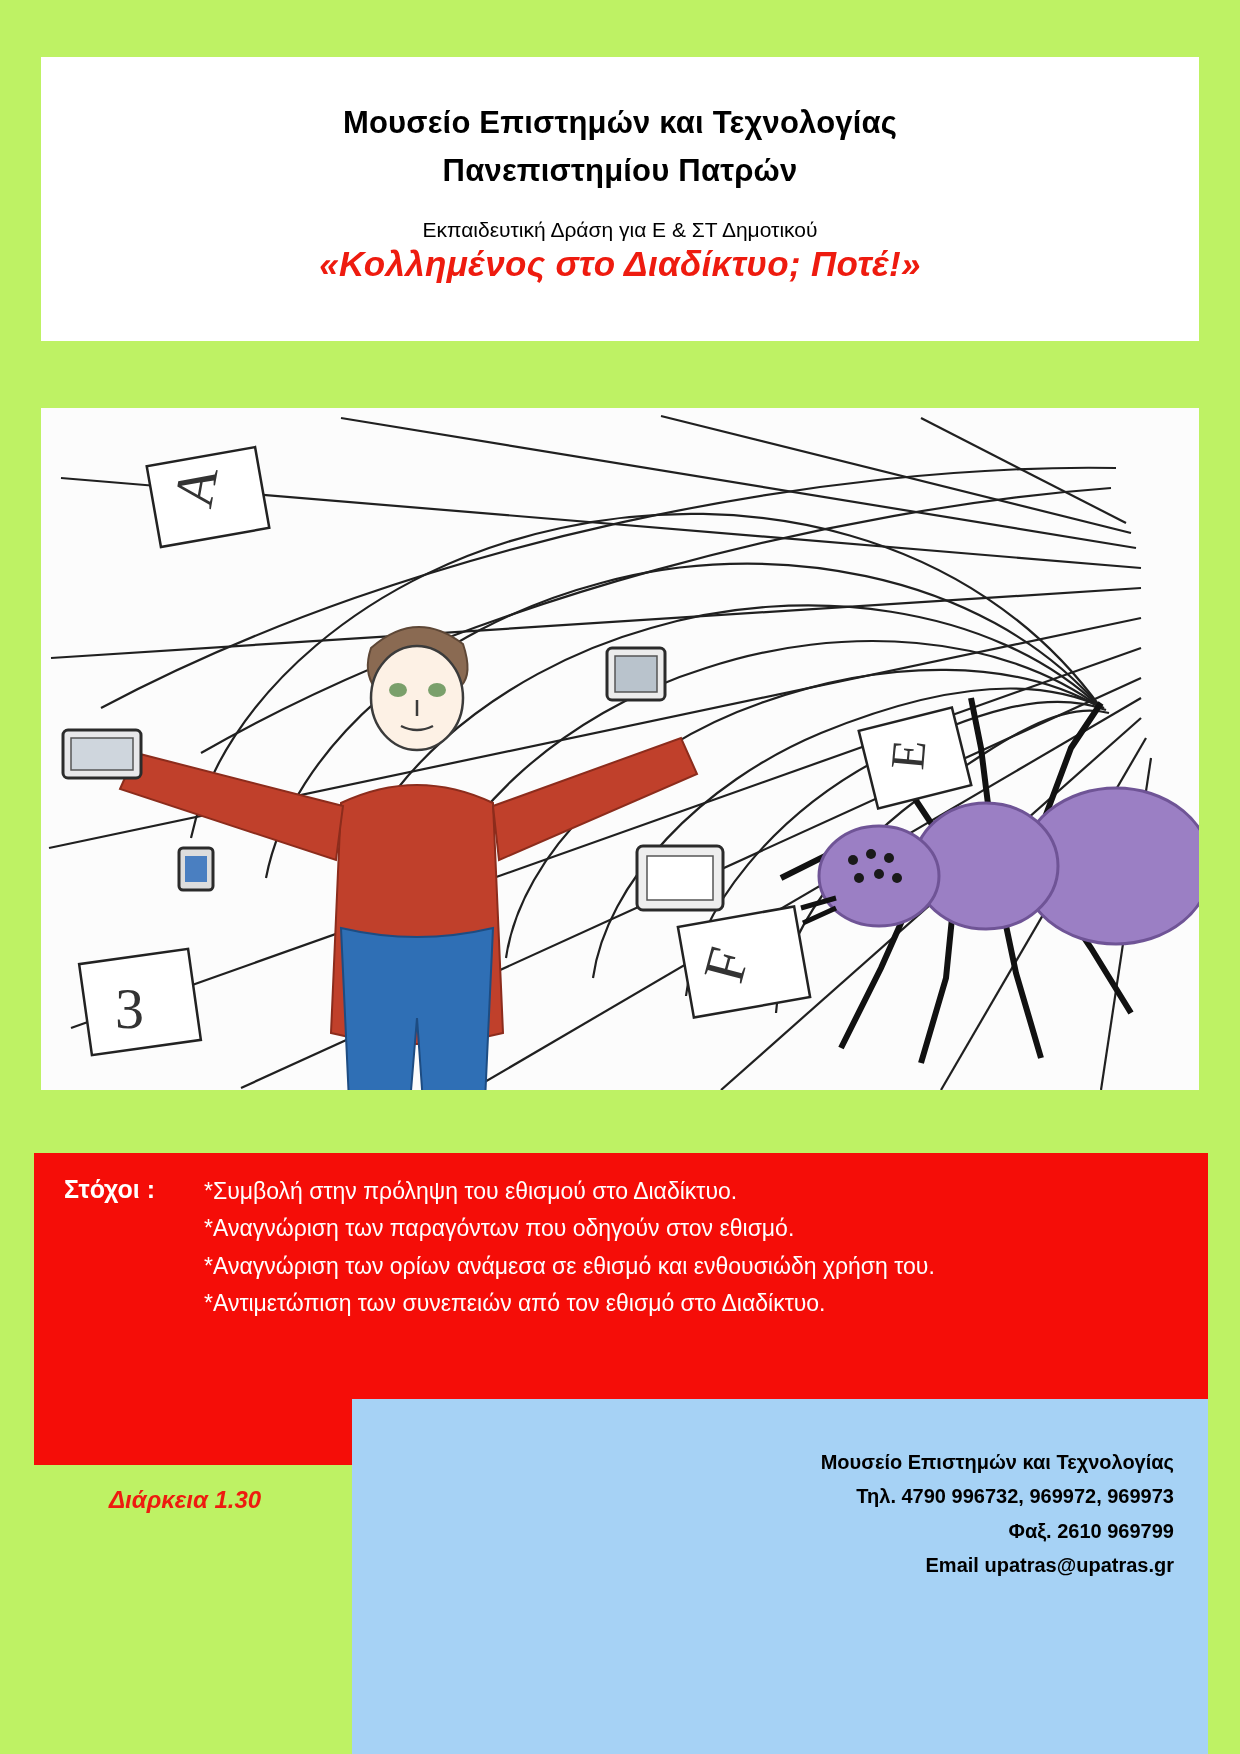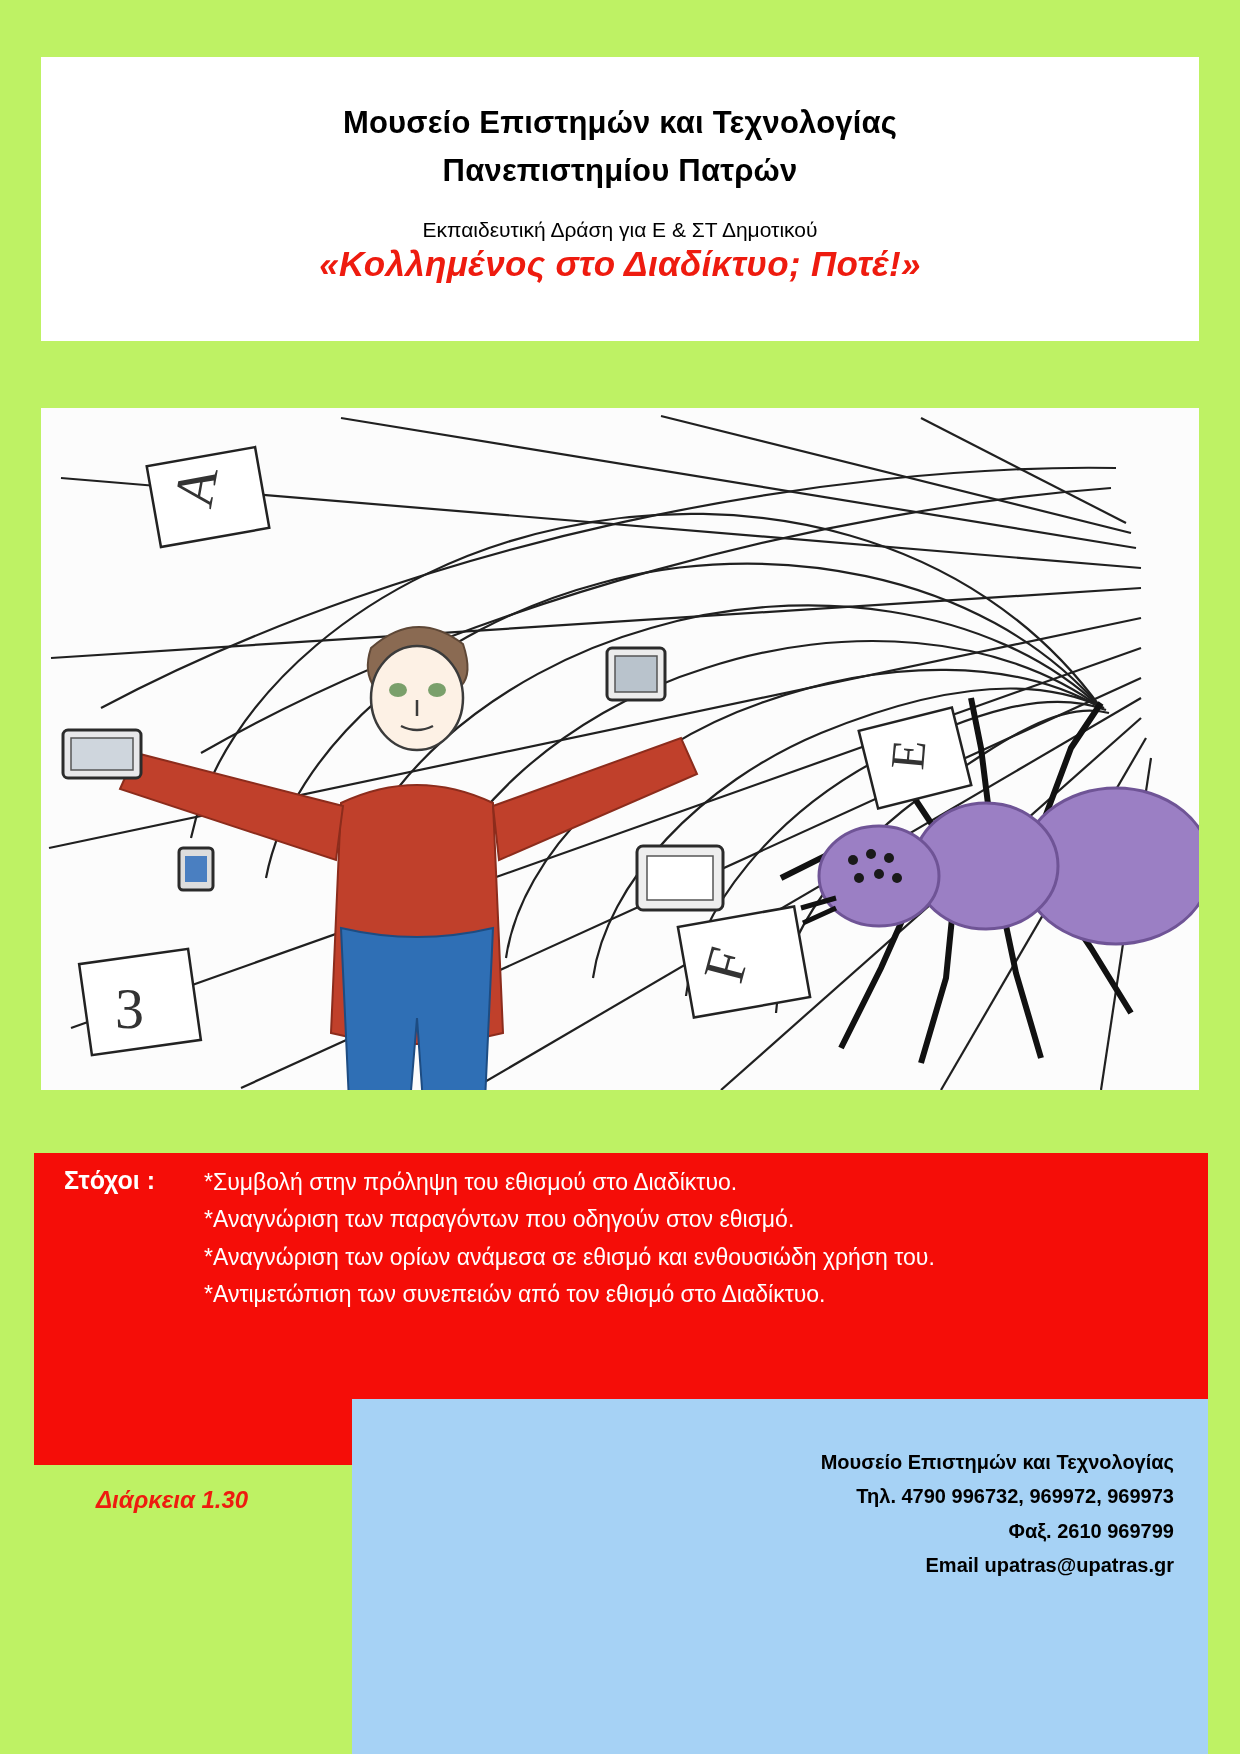--- a/index.html
+++ b/index.html
@@ -72,21 +72,21 @@
 
   
   .goals-box {
     position: absolute;
     left: 34px;
     top: 1153px;
     width: 1174px;
     height: 312px;
     background: #f50d08;
     box-sizing: border-box;
-    padding: 11px 30px 0 30px;
+    padding: 20px 30px 0 30px;
     display: flex;
   }
   .goals-label {
     color: #ffffff;
     font-size: 25px;
     font-weight: bold;
     width: 140px;
     flex: 0 0 140px;
     padding-top: 2px;
     white-space: nowrap;
@@ -114,21 +114,21 @@
     text-align: right;
   }
   .contact-line {
     font-size: 20px;
     font-weight: bold;
     color: #000000;
     line-height: 1.72;
   }
   .duration {
     position: absolute;
-    left: 96px;
+    left: 109px;
     top: 1486px;
     font-size: 24px;
     font-weight: bold;
     font-style: italic;
     color: #ee1b0f;
     white-space: nowrap;
   }
 </style>
 </head>
 <body>

